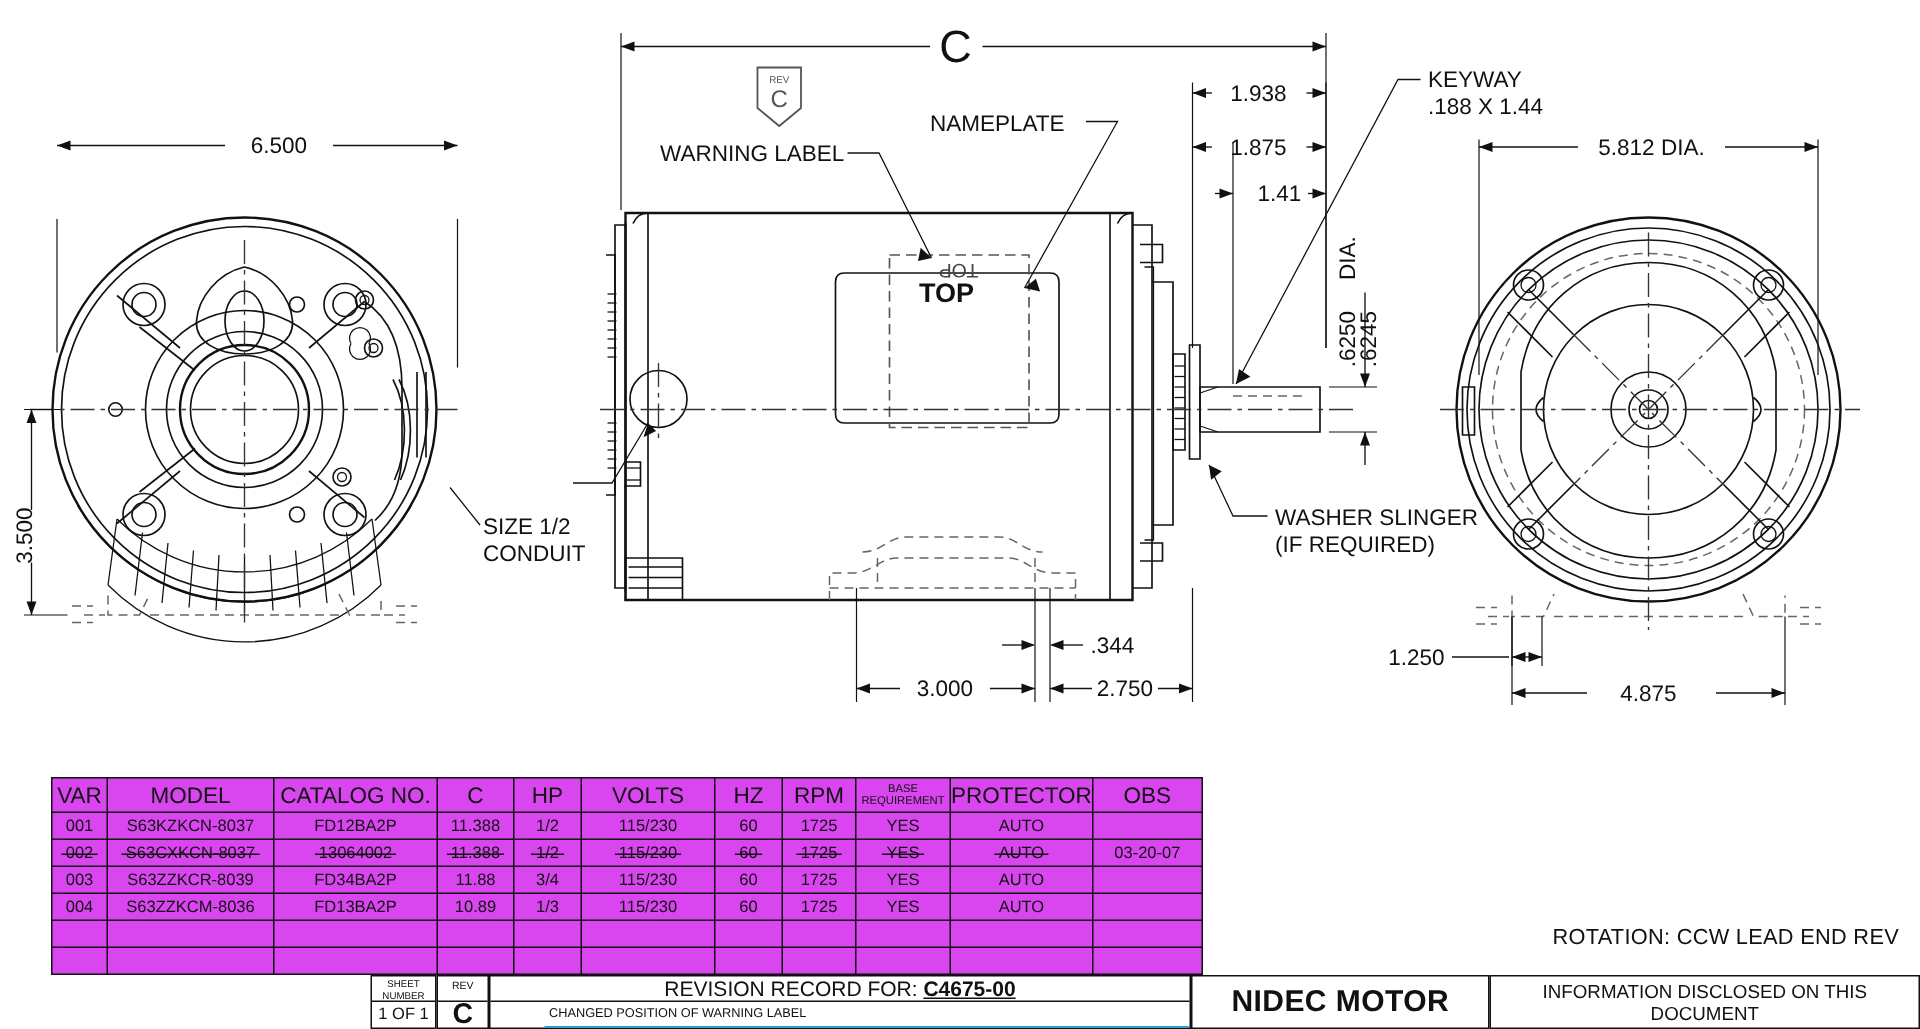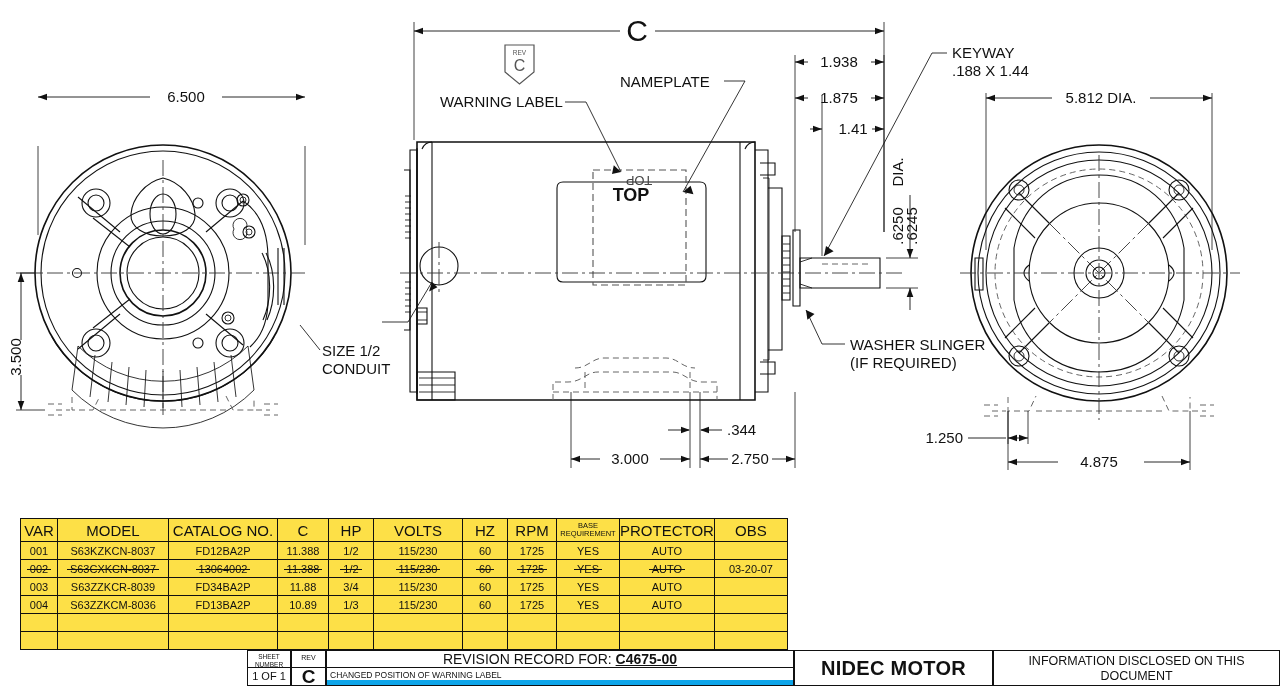--- a/index.html
+++ b/index.html
@@ -18,22 +18,22 @@
   .ln-th{stroke:#111;fill:none;stroke-width:1.6;}
   .ln-thin{stroke:#111;fill:none;stroke-width:0.85;}
   .hid{stroke:#555;fill:none;stroke-width:1.1;stroke-dasharray:7 4;}
   .hid2{stroke:#666;fill:none;stroke-width:1;stroke-dasharray:6 4;}
   .ctr{stroke:#333;fill:none;stroke-width:0.9;stroke-dasharray:16 4 3 4;}
   .dim{stroke:#111;fill:none;stroke-width:0.9;}
   .ext{stroke:#111;fill:none;stroke-width:0.8;}
 
   
   #var-table{
-    position:absolute;left:20px;top:518px;
-    border-collapse:collapse;background:#fde047;
+    position:absolute;left:34px;top:518px;
+    border-collapse:collapse;background:#d946ef;
   }
   #var-table td,#var-table th{
     border:1px solid #111;
     font-family:"Liberation Sans",sans-serif;
     text-align:center;vertical-align:middle;
     padding:0;color:#111;
   }
   #var-table thead th{font-size:15px;height:22px;font-weight:400;}
   #var-table thead th.tiny{font-size:7.5px;line-height:8.5px;font-weight:400;}
   #var-table tbody td{font-size:11px;height:17px;font-weight:400;}
@@ -82,21 +82,21 @@
   }
   #tb-rev .val{font-size:19px;font-weight:700;text-align:center;flex:1;line-height:17px;}
   #tb-record{flex:0 0 468px;display:flex;flex-direction:column;}
   #tb-record .hdr{
     font-size:14px;text-align:center;height:17px;line-height:17px;
     border-bottom:1px solid #111;box-sizing:border-box;
   }
   #tb-record .hdr b{font-weight:700;text-decoration:underline;}
   #tb-record .desc{
     font-size:8.5px;flex:1;padding:2px 0 0 3px;
-    border-bottom:5px solid #0ea5e9;box-sizing:border-box;
+    border-bottom:1px solid #0ea5e9;box-sizing:border-box;margin-left:36px;
   }
   #tb-spacer{flex:1;border:none;}
   #tb-proprietary{
     flex:0 0 287px;font-size:12.5px;line-height:15px;text-align:center;
     padding-top:3px;box-sizing:border-box;
   }
   #tb-company{
     flex:0 0 199px;font-size:20px;font-weight:700;text-align:center;
     display:flex;align-items:center;justify-content:center;letter-spacing:.3px;
   }
@@ -598,20 +598,21 @@
           <td class="c-volts"><span class="sv"></span></td>
           <td class="c-hz"><span class="sv"></span></td>
           <td class="c-rpm"><span class="sv"></span></td>
           <td class="c-base"><span class="sv"></span></td>
           <td class="c-prot"><span class="sv"></span></td>
           <td class="c-obs nostrike"><span class="sv"></span></td>
         </tr>
       </tbody>
   </table>
 
+  <div id="rotation-note">ROTATION:  CCW LEAD END REV</div>
 
   <div id="title-block">
     <div class="tb-cell" id="tb-sheetnum">
       <div class="hdr">
         <span>SHEET</span><br>
         <span>NUMBER</span>
       </div>
       <div class="val">1 OF 1</div>
     </div>
     <div class="tb-cell" id="tb-rev">

